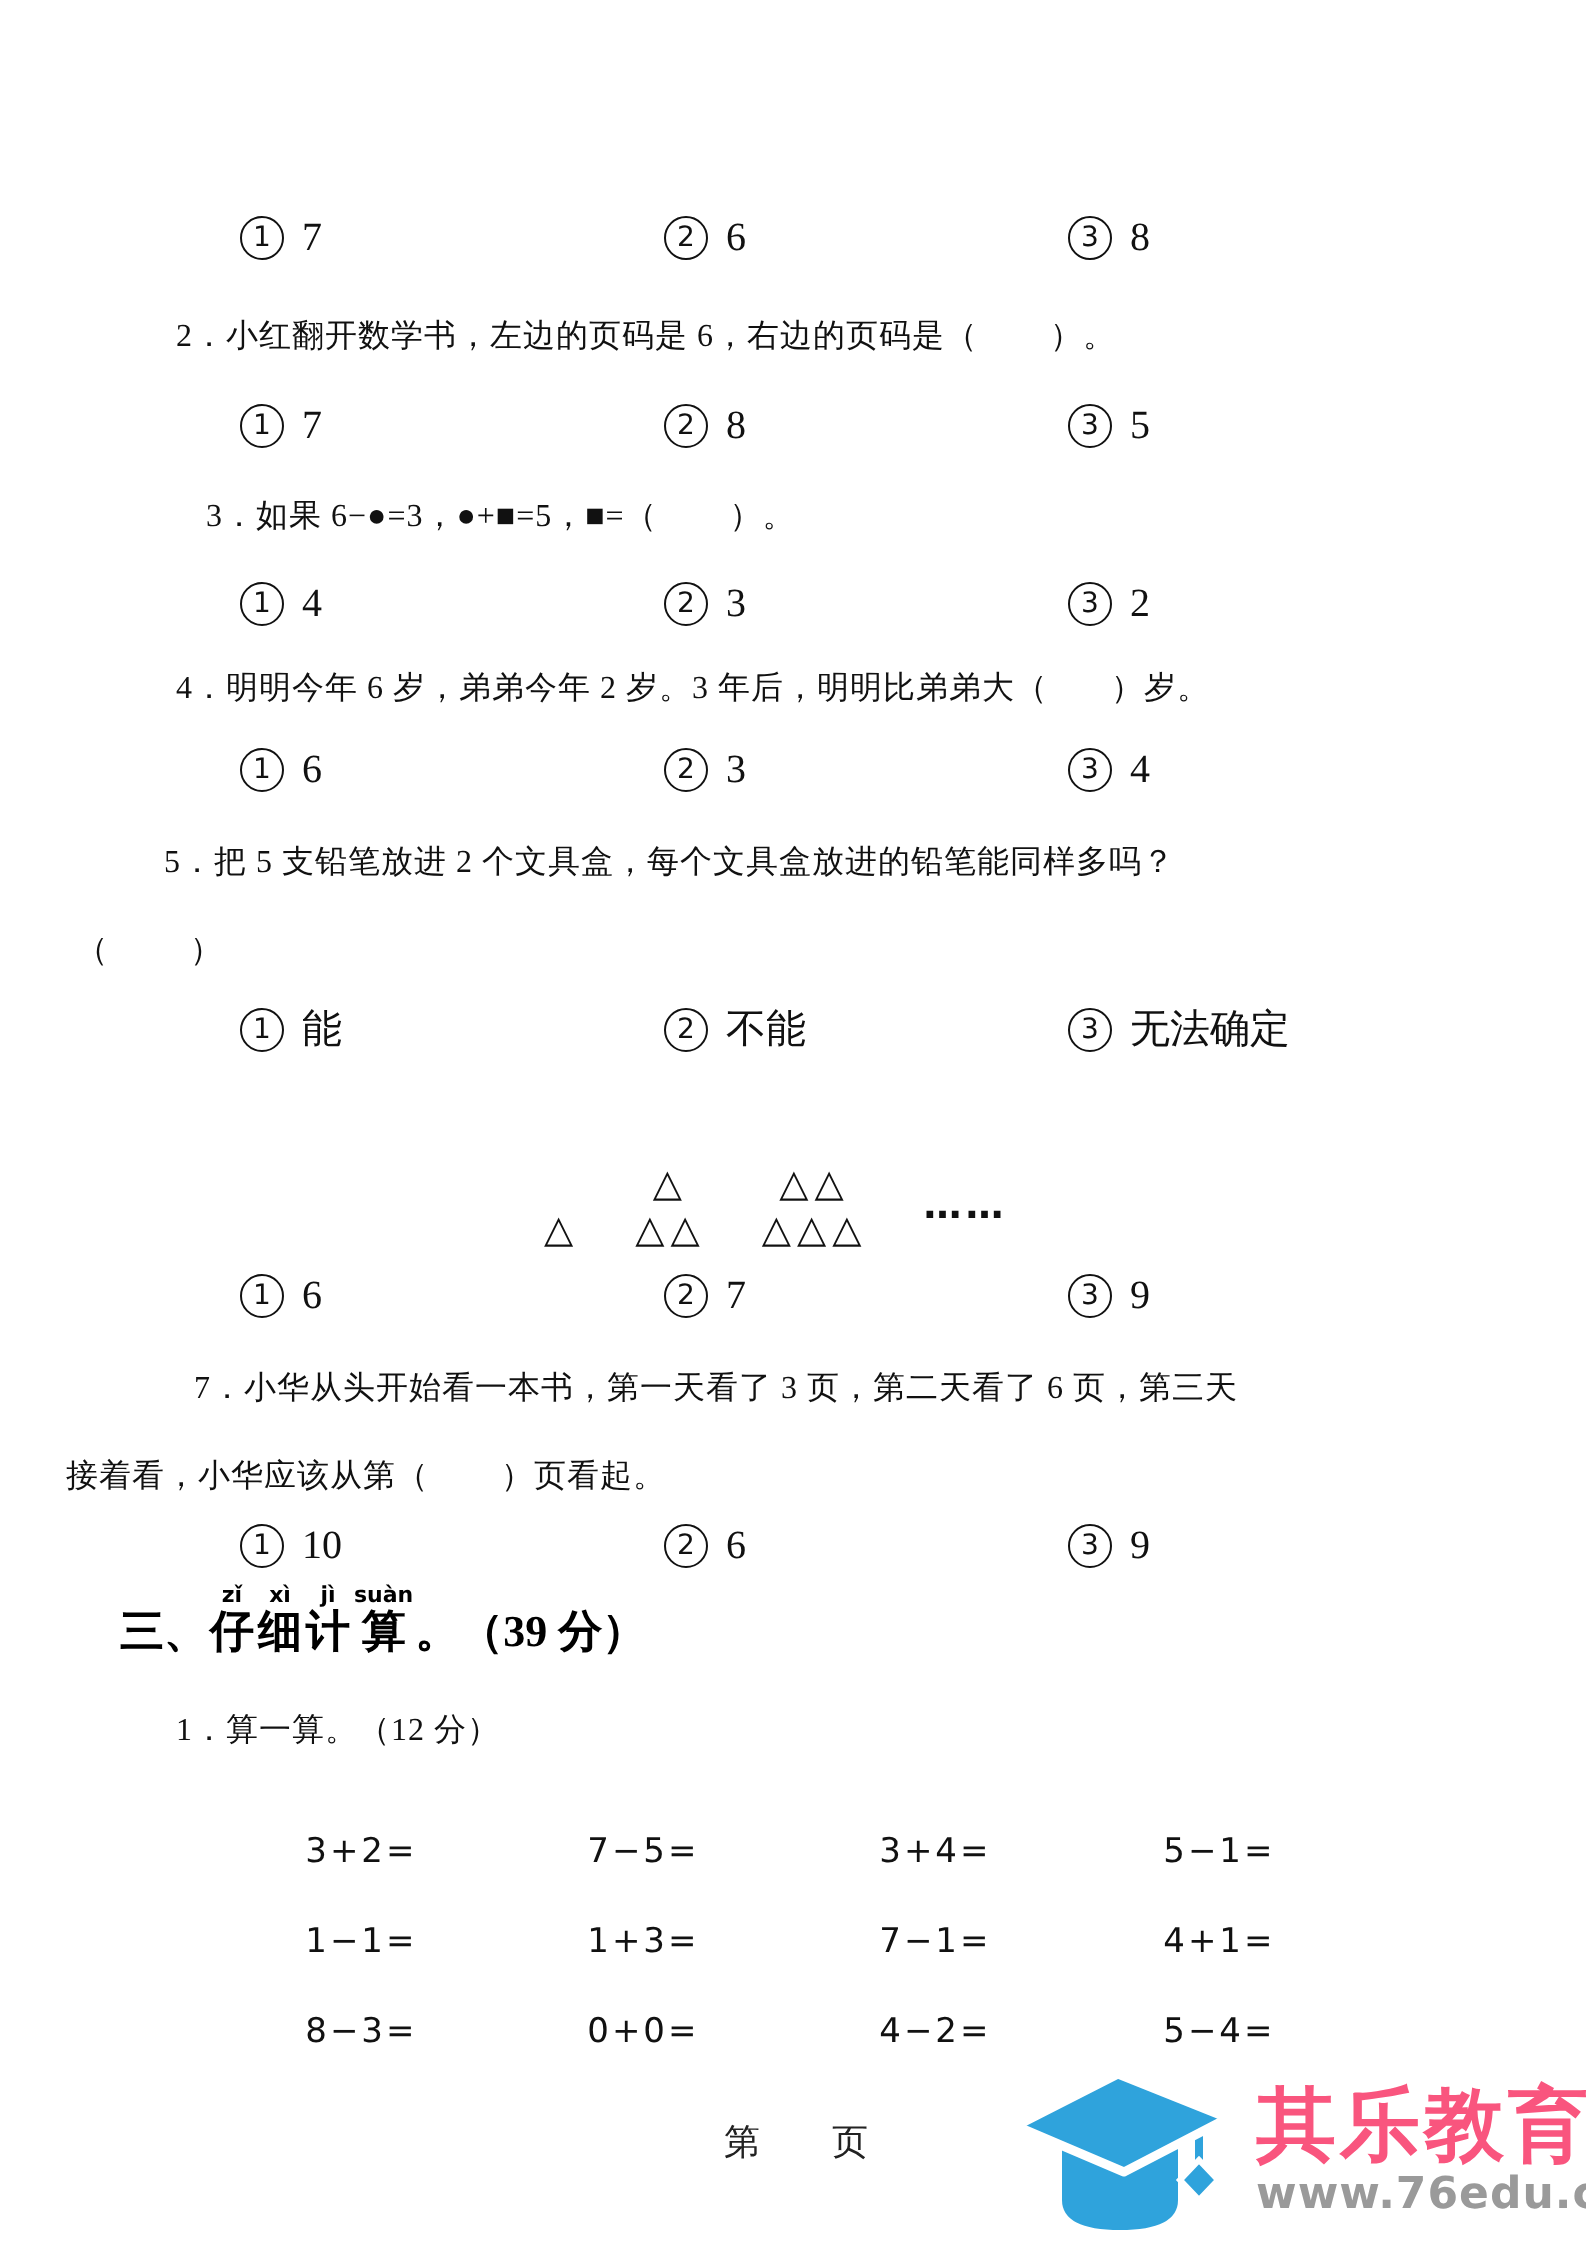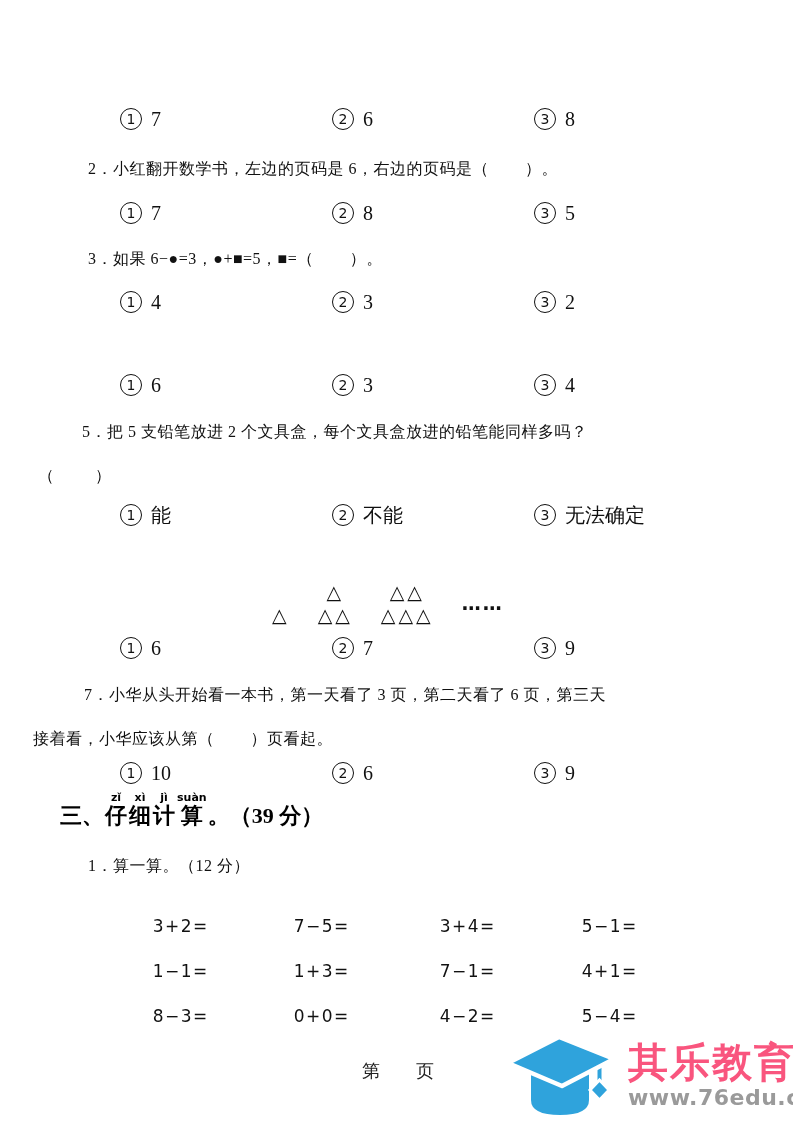--- a/index.html
+++ b/index.html
@@ -107,36 +107,37 @@
     <div class="opt" style="left:332px">
       <span class="onum">2</span>
       <span class="olabel">8</span>
     </div>
     <div class="opt" style="left:534px">
       <span class="onum">3</span>
       <span class="olabel">5</span>
     </div>
   </div>
 
-  <div class="line" style="top:246px;left:88px">3．如果 6−●=3，●+■=5，■=（        ）。</div>
+  <div class="line" style="top:246px;left:103px">3．如果 6−●=3，●+■=5，■=（        ）。</div>
   <div class="optrow" style="top:291px">
     <div class="opt" style="left:120px">
       <span class="onum">1</span>
       <span class="olabel">4</span>
     </div>
     <div class="opt" style="left:332px">
       <span class="onum">2</span>
       <span class="olabel">3</span>
     </div>
     <div class="opt" style="left:534px">
       <span class="onum">3</span>
       <span class="olabel">2</span>
     </div>
   </div>
 
+  <div class="line" style="top:332px;left:88px">4．明明今年 6 岁，弟弟今年 2 岁。3 年后，明明比弟弟大（       ）岁。</div>
   <div class="optrow" style="top:374px">
     <div class="opt" style="left:120px">
       <span class="onum">1</span>
       <span class="olabel">6</span>
     </div>
     <div class="opt" style="left:332px">
       <span class="onum">2</span>
       <span class="olabel">3</span>
     </div>
     <div class="opt" style="left:534px">
@@ -185,21 +186,21 @@
     <div class="opt" style="left:332px">
       <span class="onum">2</span>
       <span class="olabel">7</span>
     </div>
     <div class="opt" style="left:534px">
       <span class="onum">3</span>
       <span class="olabel">9</span>
     </div>
   </div>
 
-  <div class="line" style="top:682px;left:84px">7．小华从头开始看一本书，第一天看了 3 页，第二天看了 6 页，第三天</div>
+  <div class="line" style="top:682px;left:97px">7．小华从头开始看一本书，第一天看了 3 页，第二天看了 6 页，第三天</div>
   <div class="line" style="top:726px;left:33px">接着看，小华应该从第（        ）页看起。</div>
   <div class="optrow" style="top:762px">
     <div class="opt" style="left:120px">
       <span class="onum">1</span>
       <span class="olabel">10</span>
     </div>
     <div class="opt" style="left:332px">
       <span class="onum">2</span>
       <span class="olabel">6</span>
     </div>

